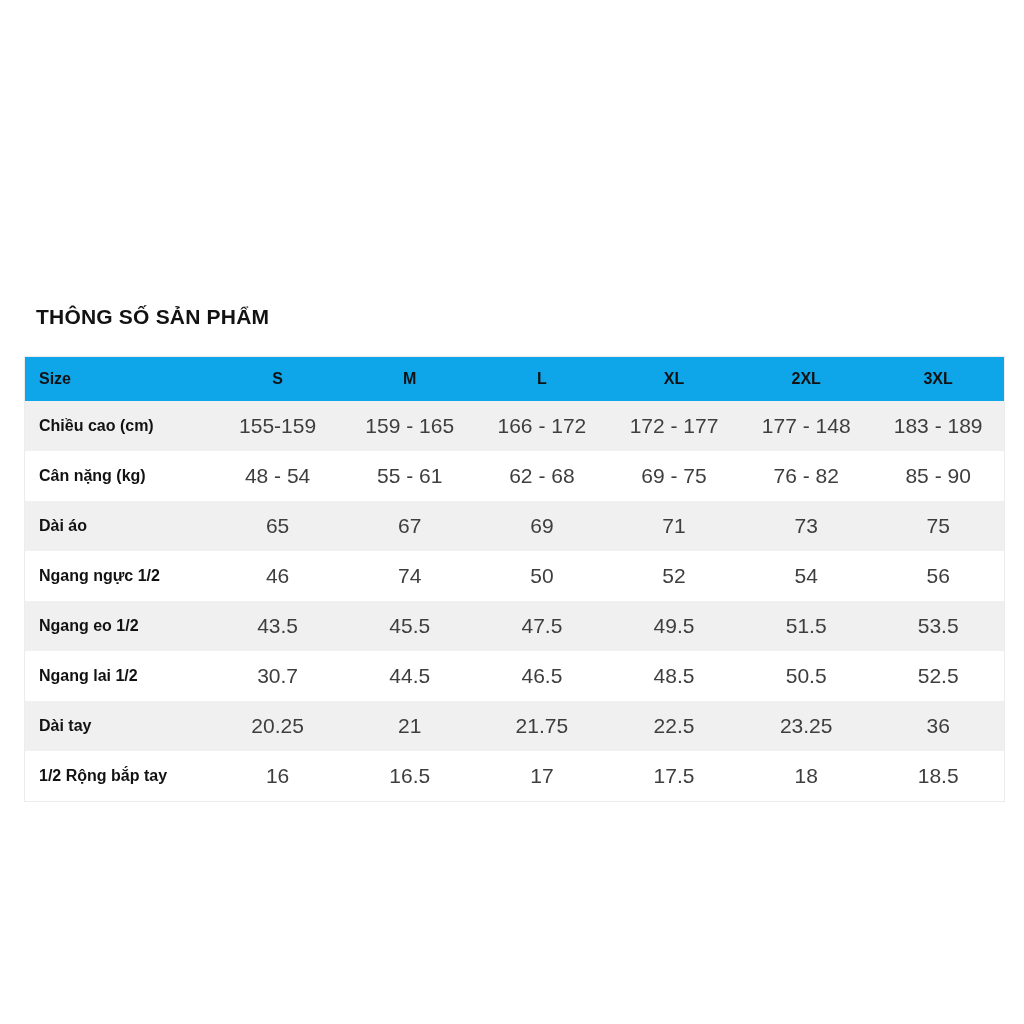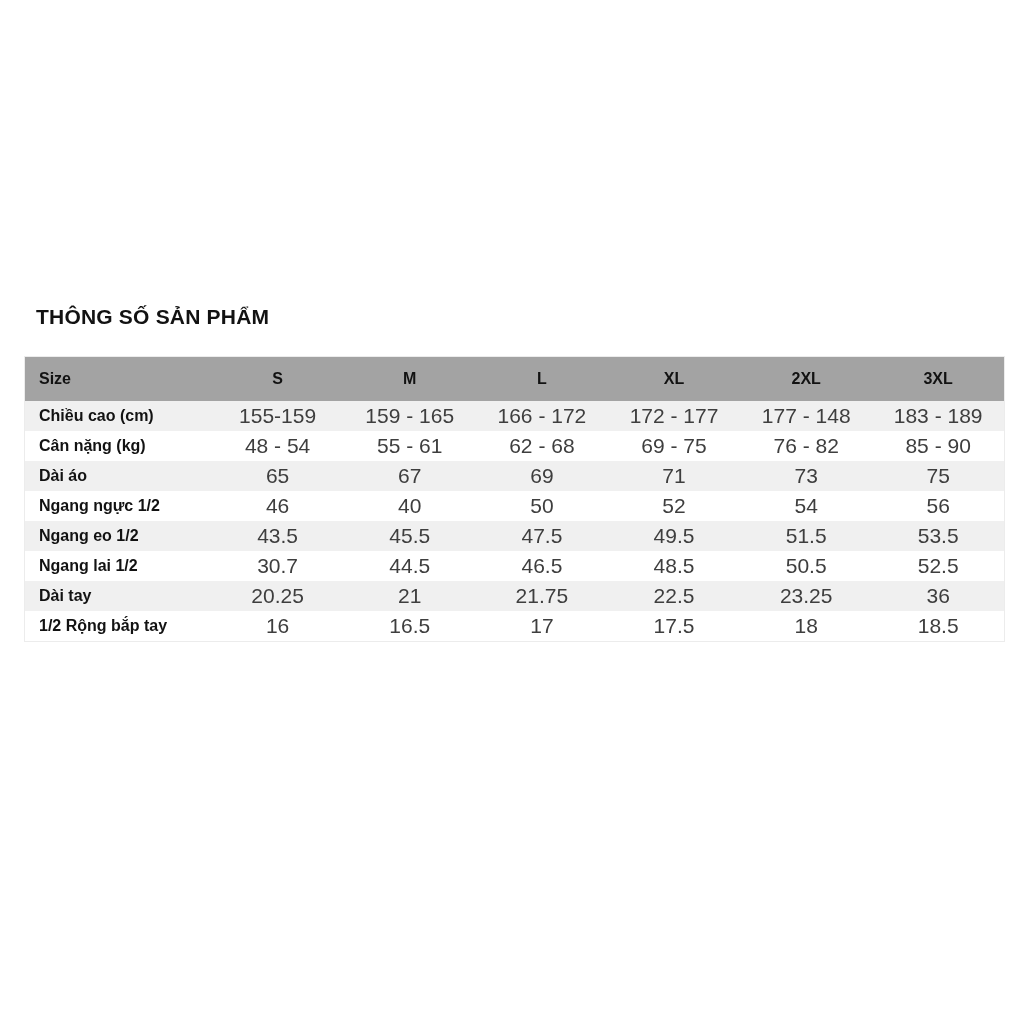--- a/index.html
+++ b/index.html
@@ -30,38 +30,38 @@
   table.size-table {
     position: absolute;
     left: 24px;
     top: 356px;
     width: 981px;
     border-collapse: collapse;
     table-layout: fixed;
     border: 1px solid var(--table-border, #ececec);
   }
   table.size-table col.label-col { width: 187px; }
-  table.size-table thead tr { background: #a3a3a3; }
+  table.size-table thead tr { background: #0ea5e9; }
   table.size-table th, table.size-table td {
     padding: 0;
     vertical-align: middle;
     white-space: nowrap;
   }
   table.size-table thead th {
     height: 44px;
     font-size: 16px;
     font-weight: 700;
     color: var(--heading-text, #121212);
     text-align: center;
   }
   table.size-table thead th:first-child {
     text-align: left;
     padding-left: 14px;
   }
-  table.size-table tbody tr { height: 30px; }
+  table.size-table tbody tr { height: 50px; }
   table.size-table tbody tr:nth-child(odd) { background: var(--row-stripe, #f0f0f0); }
   table.size-table tbody tr:nth-child(even) { background: #ffffff; }
   table.size-table tbody th.row-label {
     text-align: left;
     padding-left: 14px;
     font-size: 16px;
     font-weight: 700;
     color: var(--heading-text, #121212);
   }
   table.size-table tbody td {
@@ -116,21 +116,21 @@
           <td>65</td>
           <td>67</td>
           <td>69</td>
           <td>71</td>
           <td>73</td>
           <td>75</td>
         </tr>
         <tr>
           <th class="row-label">Ngang ngực 1/2</th>
           <td>46</td>
-          <td>40</td>
+          <td>74</td>
           <td>50</td>
           <td>52</td>
           <td>54</td>
           <td>56</td>
         </tr>
         <tr>
           <th class="row-label">Ngang eo 1/2</th>
           <td>43.5</td>
           <td>45.5</td>
           <td>47.5</td>

